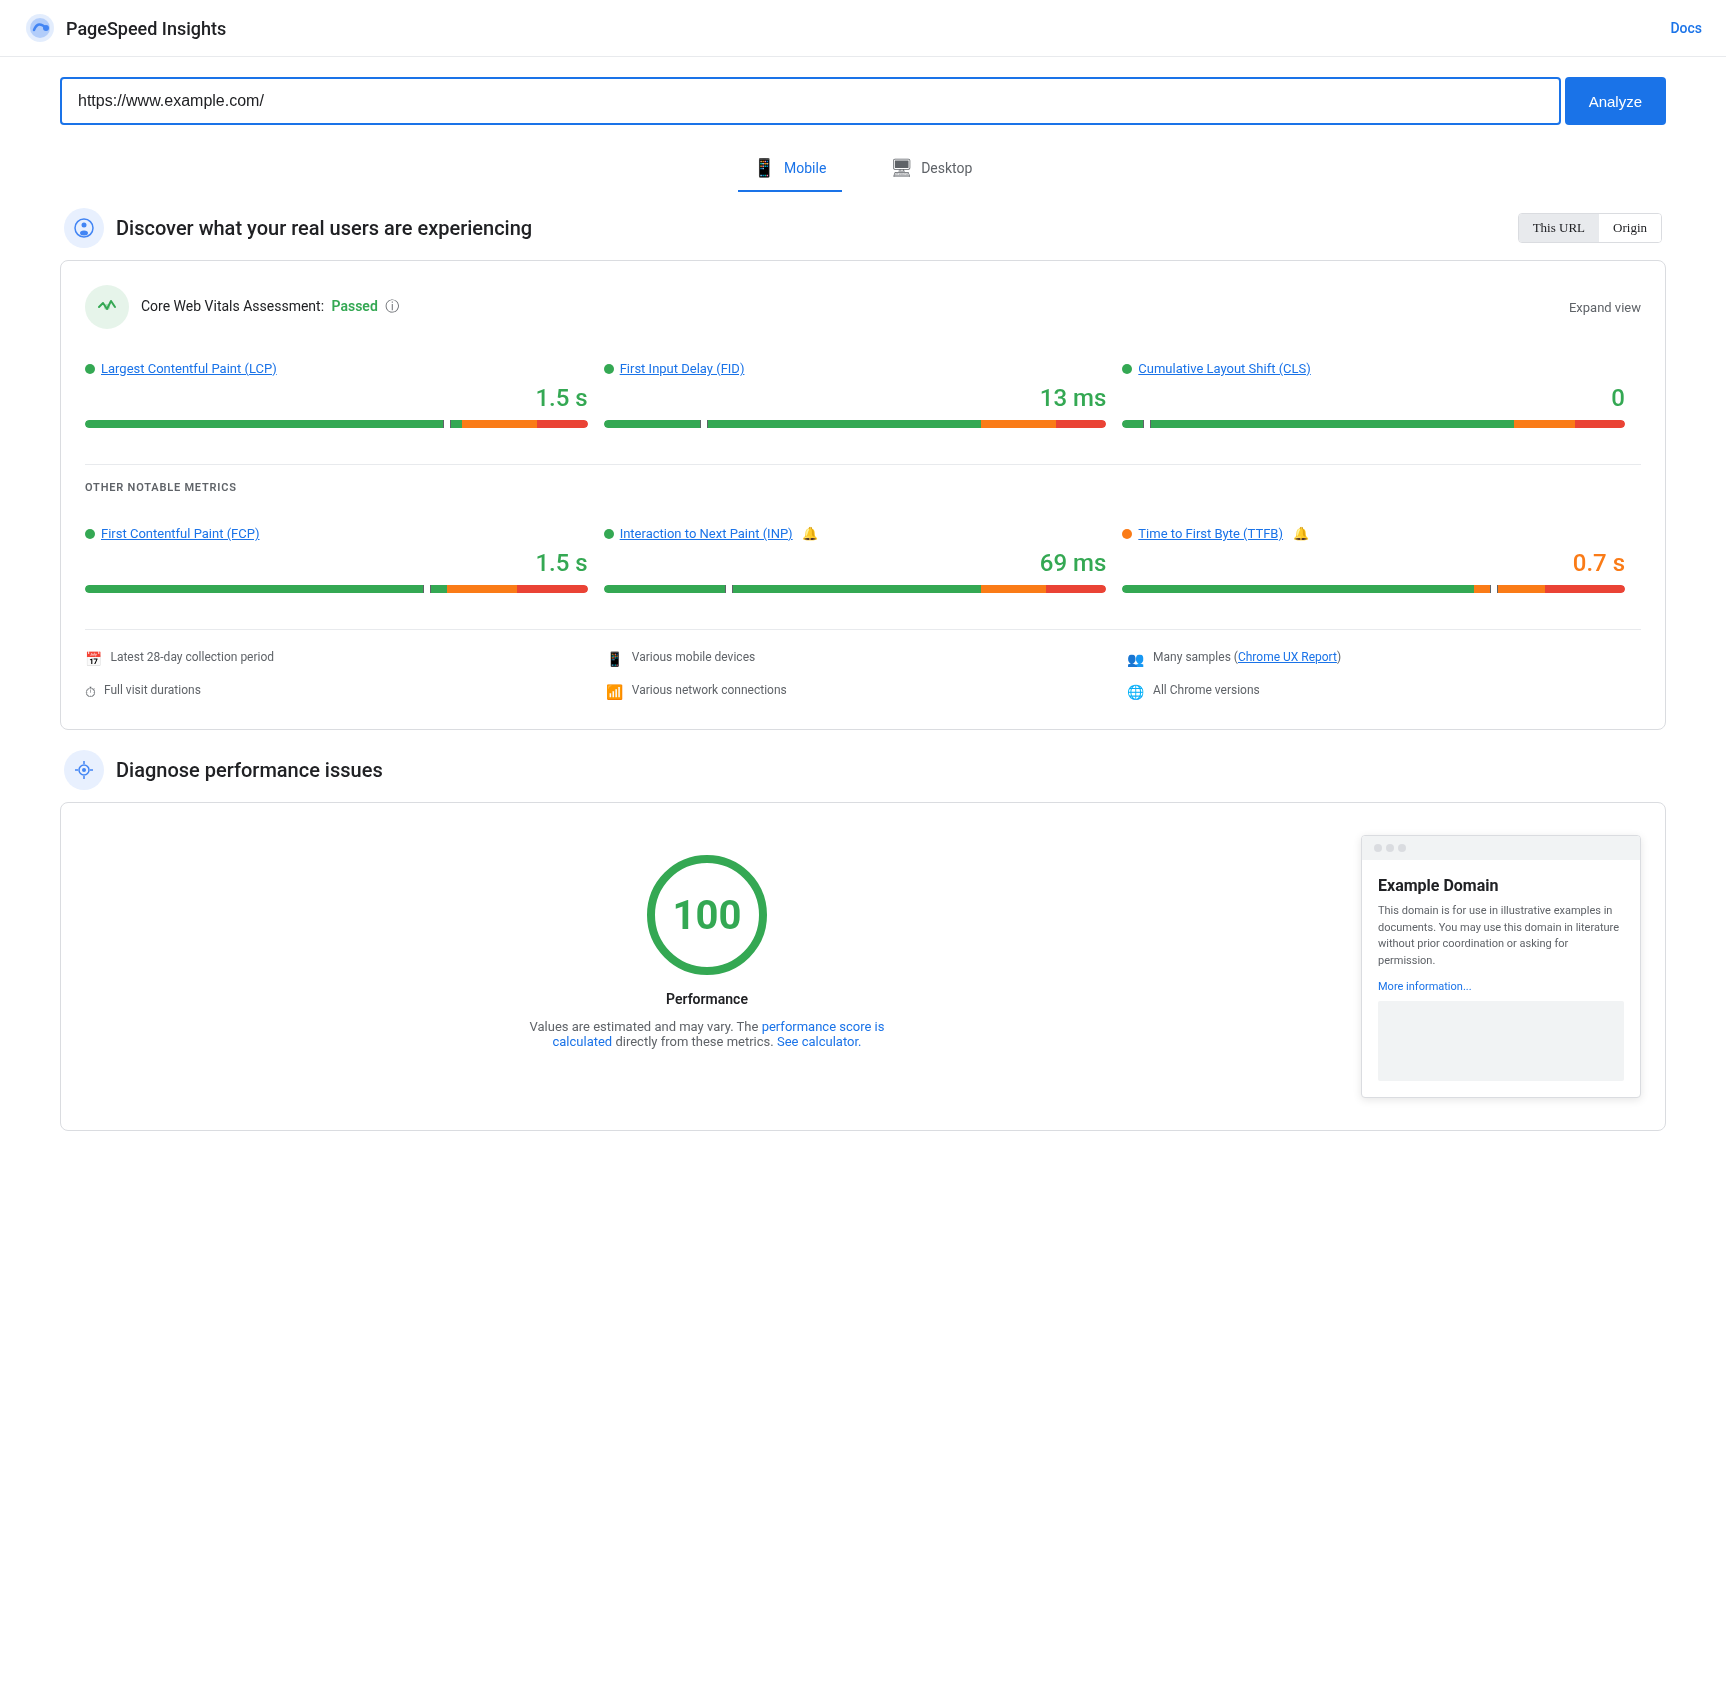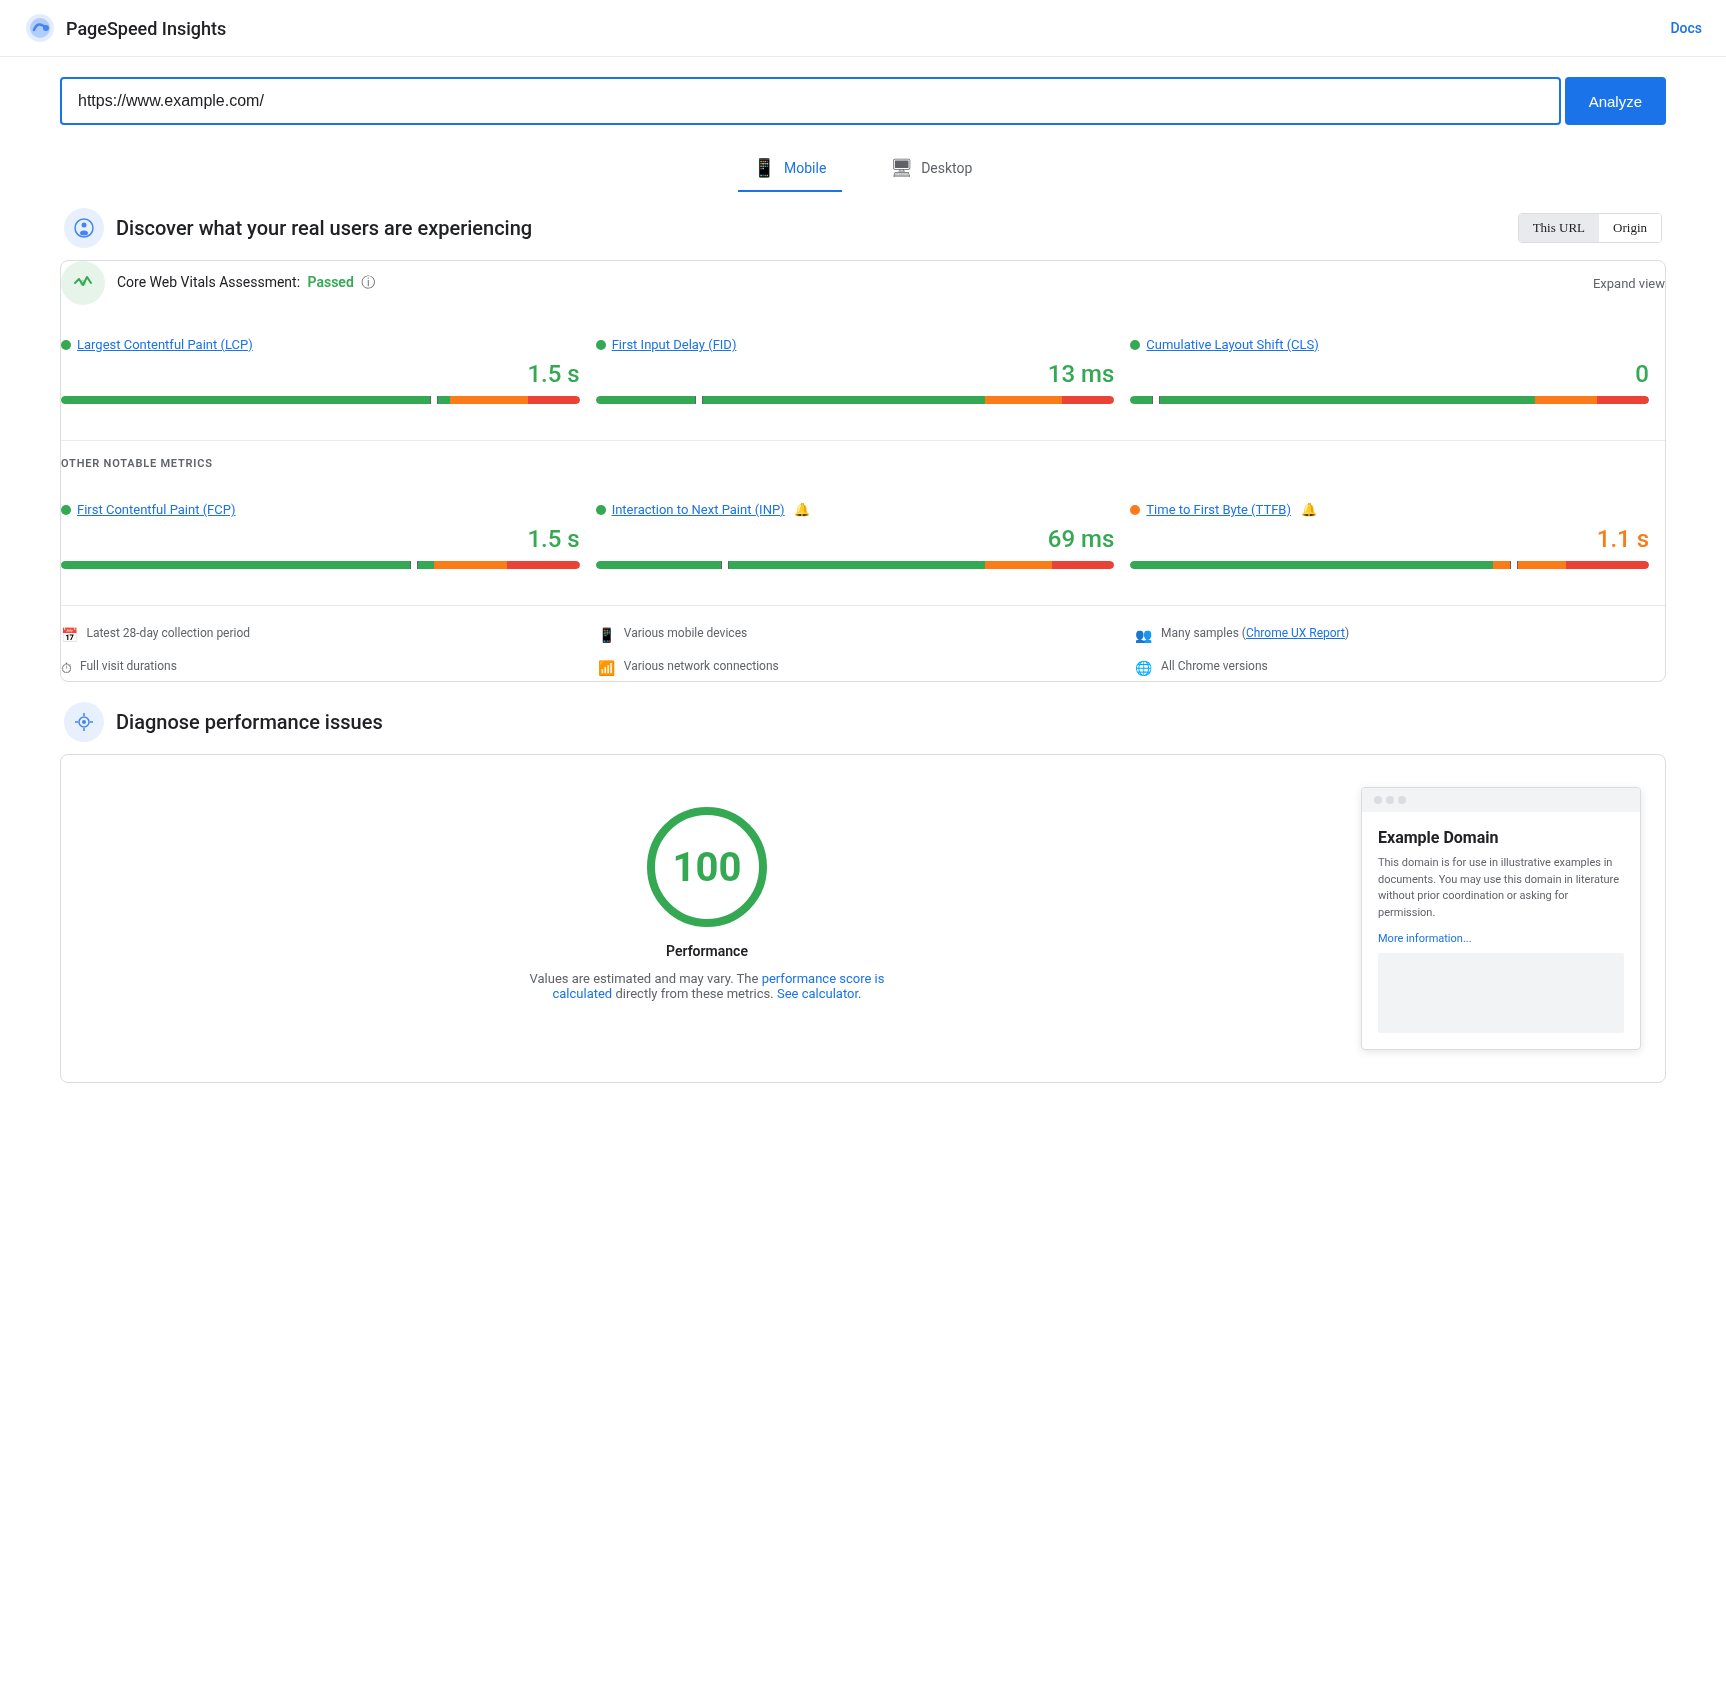--- a/index.html
+++ b/index.html
@@ -25,21 +25,21 @@
     .tab-icon { font-size: 18px; }
 
     
     .main-content { padding: 0 60px; }
     
     .section-header { display: flex; align-items: center; justify-content: space-between; margin-bottom: 12px; padding: 0 4px; }
     .section-title-row { display: flex; align-items: center; gap: 12px; }
     .section-icon { width: 40px; height: 40px; border-radius: 50%; background: #e8f0fe; display: flex; align-items: center; justify-content: center; font-size: 18px; }
     .section-title { font-size: 20px; font-weight: 500; color: #202124; }
 
-    .card { border: 1px solid #dadce0; border-radius: 8px; margin-bottom: 20px; }
+    .card { border: 1px solid #dadce0; border-radius: 8px; padding: 24px; margin-bottom: 20px; }
 
     
     .cwv-header { display: flex; align-items: center; justify-content: space-between; margin-bottom: 16px; }
     .cwv-title-row { display: flex; align-items: center; gap: 12px; }
     .cwv-icon { width: 44px; height: 44px; border-radius: 50%; background: #e6f4ea; display: flex; align-items: center; justify-content: center; }
     .expand-view { color: #5f6368; font-size: 13px; cursor: pointer; }
 
     
     .metrics-grid { display: grid; grid-template-columns: 1fr 1fr 1fr; gap: 0; margin-bottom: 16px; }
     .metric-item { padding: 16px 16px 16px 0; }
@@ -263,21 +263,21 @@
           <div class="progress-marker" style="left:25%"></div>
         </div>
       </div>
 
       <div class="metric-item">
         <div class="metric-label">
           <div class="metric-dot dot-orange"></div>
           <span class="metric-name">Time to First Byte (TTFB)</span>
           <span class="alert-icon">🔔</span>
         </div>
-        <div class="metric-value orange">1.1 s</div>
+        <div class="metric-value orange">0.7 s</div>
         <div class="progress-bar-container">
           <div class="progress-bar-track">
             <div class="bar-green" style="width:70%"></div>
             <div class="bar-orange" style="width:14%"></div>
             <div class="bar-red" style="width:16%"></div>
           </div>
           <div class="progress-marker" style="left:74%"></div>
         </div>
       </div>
     </div>

